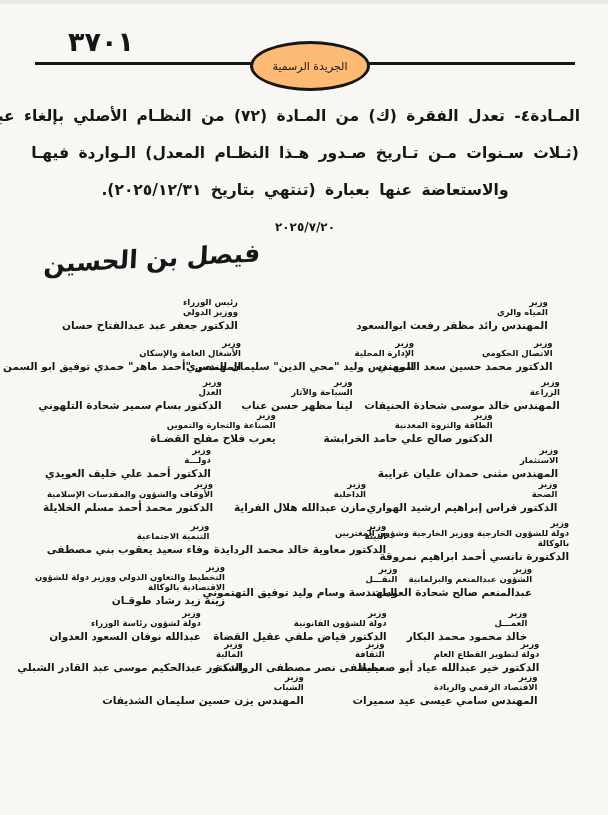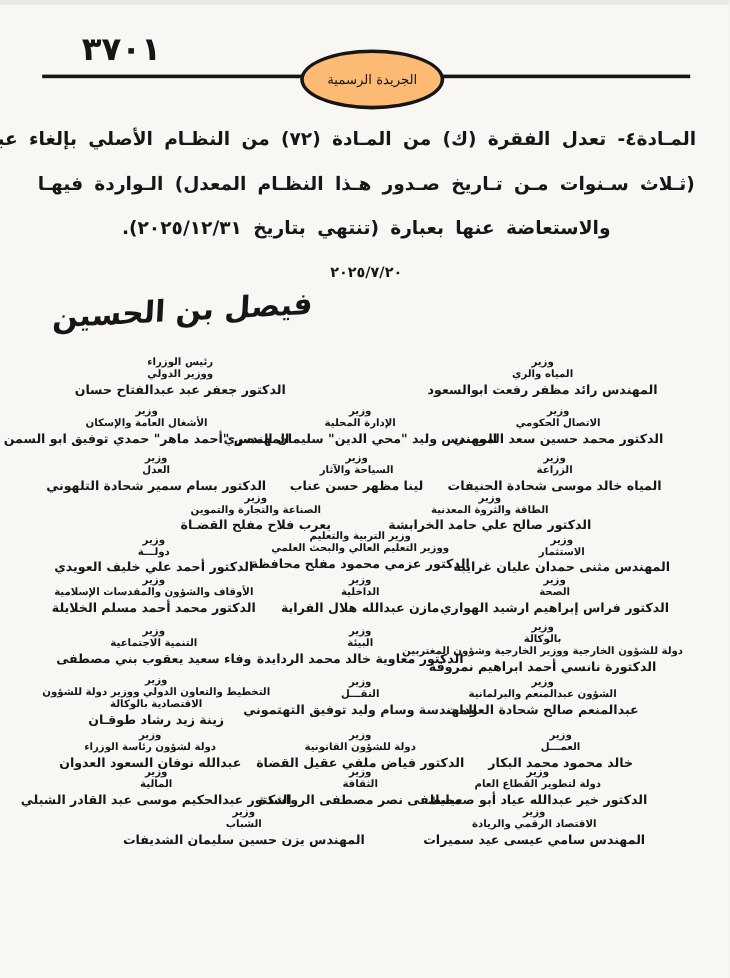--- a/index.html
+++ b/index.html
@@ -31,21 +31,21 @@
   }
   .decree-date{font-size:12px;font-weight:bold;line-height:36px;direction:ltr;}
   
   .royal-signature{
     position:absolute;left:152px;top:240px;transform:translateX(-50%) rotate(-3deg) skewX(-6deg);
     font-size:25px;font-weight:bold;white-space:nowrap;
   }
   
   #signatories{position:absolute;inset:0;}
   .minister{
-    position:absolute;transform:translateX(-50%);text-align:center;
+    position:absolute;transform:translateX(-50%);text-align:right;
   }
   .m-title{
     font-size:8.5px;font-weight:bold;line-height:10px;white-space:nowrap;
   }
   .m-name{
     font-size:10.5px;font-weight:bold;line-height:13px;margin-top:2px;white-space:nowrap;
   }
 </style>
 </head>
 <body>
@@ -91,21 +91,21 @@
         <div class="m-name">المهندس وليد "محي الدين" سليمان المصري</div>
       </div>
       <div class="minister" style="left: 122px; top: 334px;">
         <div class="m-title">وزير</div>
         <div class="m-title">الأشغال العامة والإسكان</div>
         <div class="m-name">المهندس "أحمد ماهر" حمدي توفيق ابو السمن</div>
       </div>
       <div class="minister" style="left: 462px; top: 373px;">
         <div class="m-title">وزير</div>
         <div class="m-title">الزراعة</div>
-        <div class="m-name">المياه خالد موسى شحادة الحنيفات</div>
+        <div class="m-name">المهندس خالد موسى شحادة الحنيفات</div>
       </div>
       <div class="minister" style="left: 297px; top: 373px;">
         <div class="m-title">وزير</div>
         <div class="m-title">السياحة والآثار</div>
         <div class="m-name">لينا مظهر حسن عناب</div>
       </div>
       <div class="minister" style="left: 130px; top: 373px;">
         <div class="m-title">وزير</div>
         <div class="m-title">العدل</div>
         <div class="m-name">الدكتور بسام سمير شحادة التلهوني</div>
@@ -118,25 +118,20 @@
       <div class="minister" style="left: 213px; top: 406px;">
         <div class="m-title">وزير</div>
         <div class="m-title">الصناعة والتجارة والتموين</div>
         <div class="m-name">يعرب فلاح مفلح القضـاة</div>
       </div>
       <div class="minister" style="left: 468px; top: 441px;">
         <div class="m-title">وزير</div>
         <div class="m-title">الاستثمار</div>
         <div class="m-name">المهندس مثنى حمدان عليان غرايبة</div>
       </div>
-      <div class="minister" style="left: 300px; top: 438px;">
-        <div class="m-title">وزير التربية والتعليم</div>
-        <div class="m-title">ووزير التعليم العالي والبحث العلمي</div>
-        <div class="m-name">الدكتور عزمي محمود مفلح محافظة</div>
-      </div>
       <div class="minister" style="left: 128px; top: 441px;">
         <div class="m-title">وزير</div>
         <div class="m-title">دولـــة</div>
         <div class="m-name">الدكتور أحمد علي خليف العويدي</div>
       </div>
       <div class="minister" style="left: 462px; top: 475px;">
         <div class="m-title">وزير</div>
         <div class="m-title">الصحة</div>
         <div class="m-name">الدكتور فراس إبراهيم ارشيد الهواري</div>
       </div>
@@ -145,22 +140,22 @@
         <div class="m-title">الداخلية</div>
         <div class="m-name">مازن عبدالله هلال الفراية</div>
       </div>
       <div class="minister" style="left: 128px; top: 475px;">
         <div class="m-title">وزير</div>
         <div class="m-title">الأوقاف والشؤون والمقدسات الإسلامية</div>
         <div class="m-name">الدكتور محمد أحمد مسلم الخلايلة</div>
       </div>
       <div class="minister" style="left: 452px; top: 514px;">
         <div class="m-title">وزير</div>
+        <div class="m-title">دولة للشؤون الخارجية ووزير الخارجية وشؤون المغتربين</div>
         <div class="m-title">بالوكالة</div>
-        <div class="m-title">دولة للشؤون الخارجية ووزير الخارجية وشؤون المغتربين</div>
         <div class="m-name">الدكتورة نانسي أحمد ابراهيم نمروقة</div>
       </div>
       <div class="minister" style="left: 300px; top: 517px;">
         <div class="m-title">وزير</div>
         <div class="m-title">البيئة</div>
         <div class="m-name">الدكتور معاوية خالد محمد الردايدة</div>
       </div>
       <div class="minister" style="left: 128px; top: 517px;">
         <div class="m-title">وزير</div>
         <div class="m-title">التنمية الاجتماعية</div>

